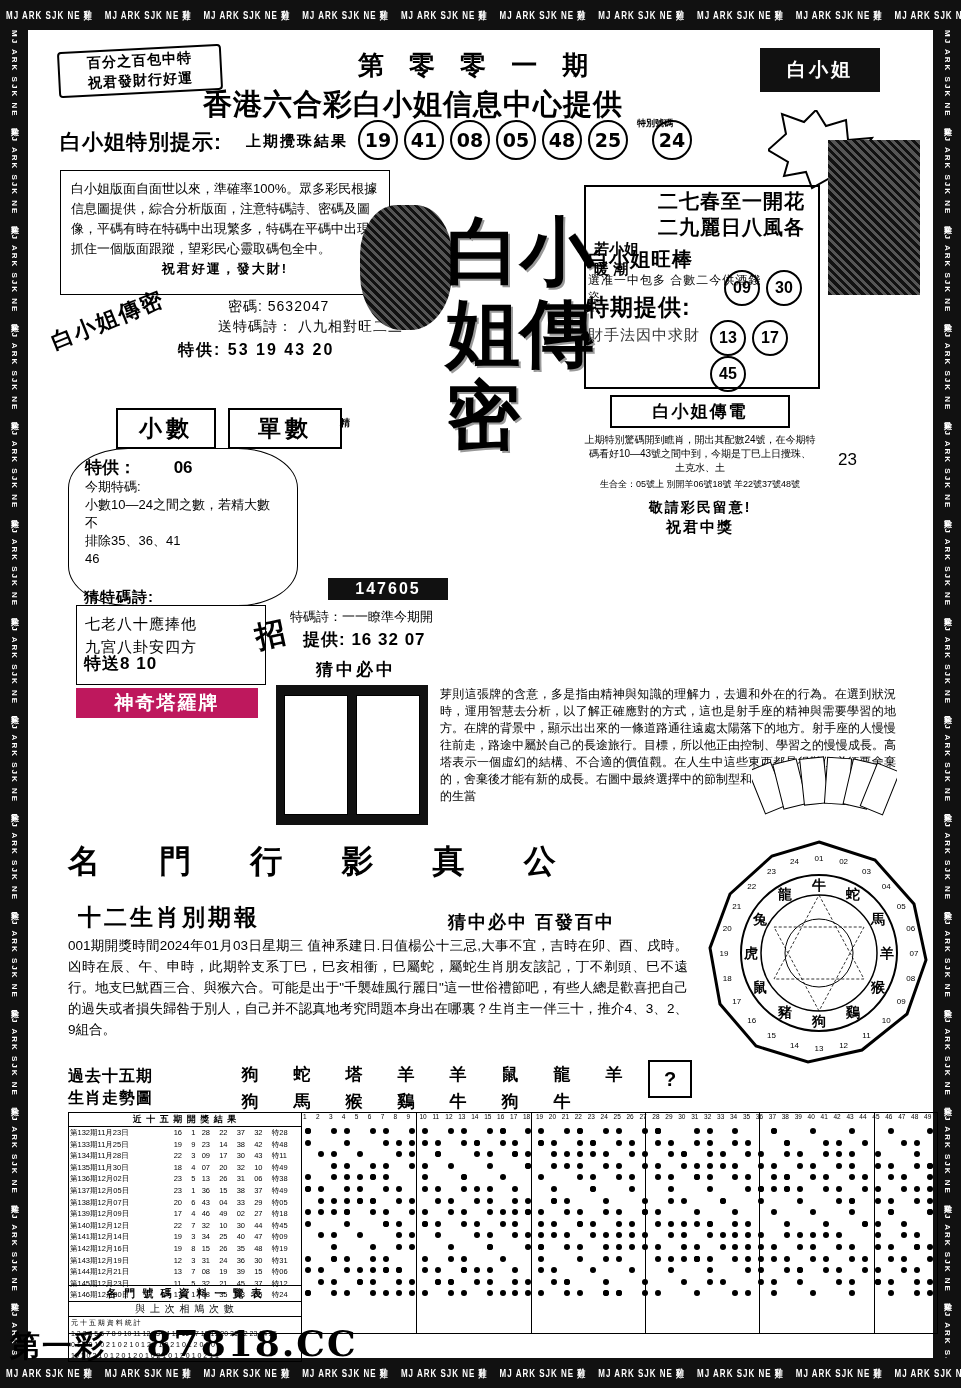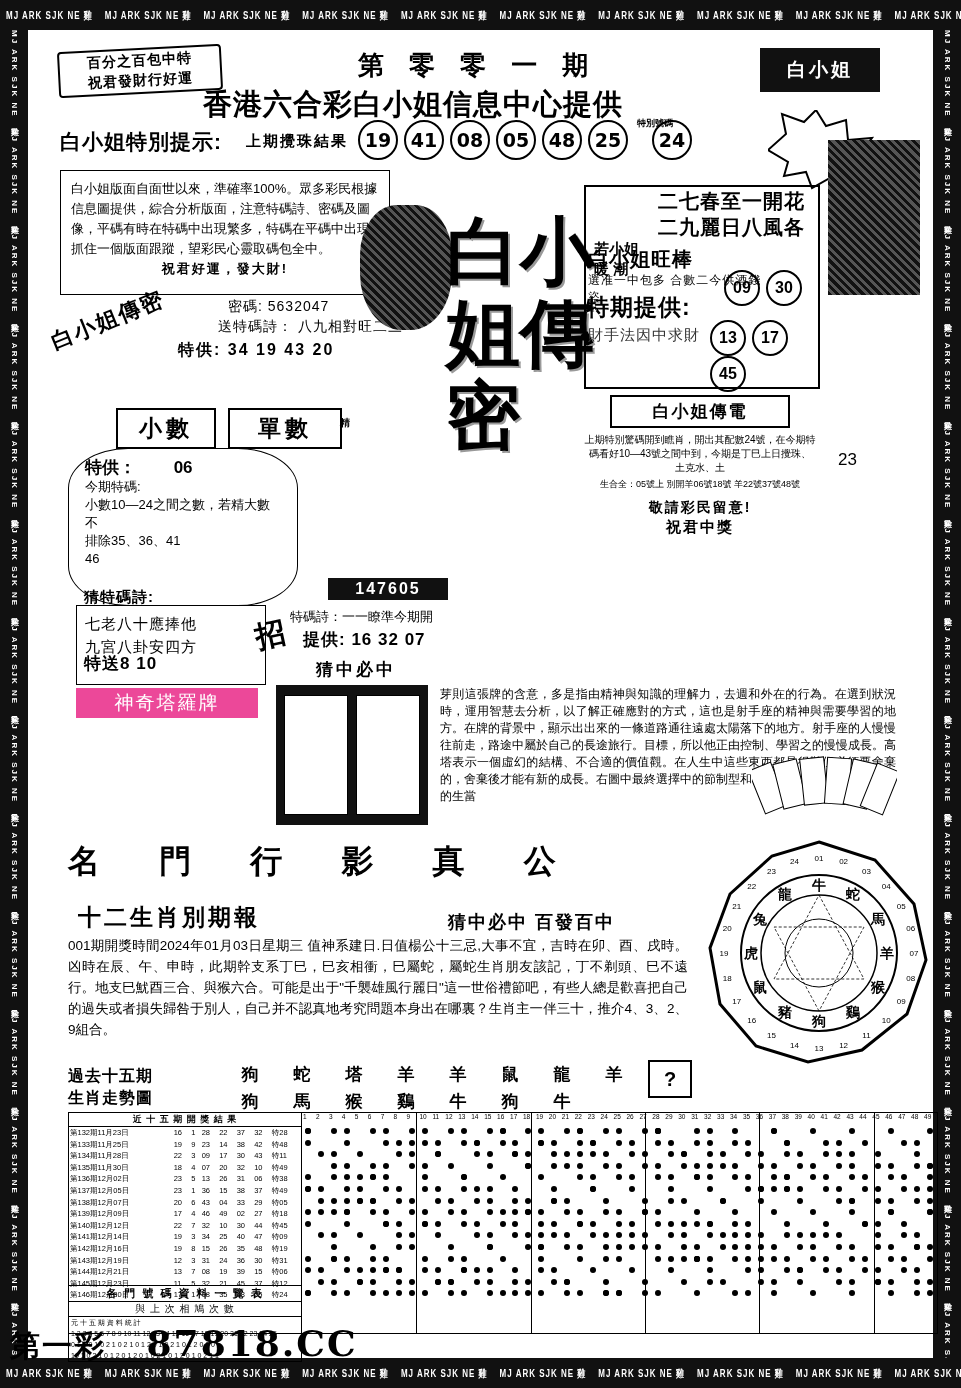--- a/index.html
+++ b/index.html
@@ -93,21 +93,21 @@
   #guess-send{left:56px;top:622px;font-size:17px;font-weight:bold;letter-spacing:1px;}
 
   
   #code-box{left:300px;top:548px;width:120px;height:22px;background:#111;color:#fff;text-align:center;font-size:16px;font-weight:bold;line-height:22px;letter-spacing:2px;}
   #mid-poem{left:262px;top:578px;font-size:13px;}
   #mid-provide{left:275px;top:598px;font-size:17px;font-weight:bold;letter-spacing:1px;}
   #mid-guess{left:288px;top:628px;font-size:17px;font-weight:bold;letter-spacing:3px;}
   #hand-scribble{left:228px;top:582px;width:56px;height:48px;font-size:30px;font-weight:bold;transform:rotate(-12deg);}
 
   
-  #tarot-title{left:48px;top:658px;width:182px;height:30px;background:#ec4899;color:#fff;text-align:center;line-height:30px;font-size:19px;font-weight:normal;letter-spacing:2px;}
+  #tarot-title{left:48px;top:658px;width:182px;height:30px;background:#be185d;color:#fff;text-align:center;line-height:30px;font-size:19px;font-weight:bold;letter-spacing:2px;}
   #tarot-imgs{left:248px;top:655px;width:152px;height:140px;background:#111;}
   .tcard{position:absolute;top:10px;width:62px;height:118px;background:#fff;border:1px solid #000;}
   #tarot-text{left:412px;top:656px;width:456px;height:140px;font-size:12px;line-height:17px;text-align:justify;}
   #fan-cards{left:724px;top:715px;width:145px;height:78px;}
 
   
   #banner{left:40px;top:810px;width:618px;height:56px;}
   #banner-text{font-size:32px;font-weight:bold;letter-spacing:24px;font-family:"DejaVu Serif",serif;}
   #banner2{left:50px;top:872px;width:320px;font-size:23px;font-weight:bold;letter-spacing:3px;font-family:"DejaVu Serif",serif;}
   #banner2b{left:420px;top:880px;width:240px;font-size:18px;font-weight:bold;letter-spacing:2px;}
@@ -207,21 +207,21 @@
       <polygon points="0,40 18,24 14,4 36,12 48,0 58,16 78,10 80,30 104,28 92,44 118,52 96,62 108,78 84,74 76,80 62,68 44,78 38,62 16,66 20,52" fill="#fff" stroke="#000" stroke-width="2"></polygon>
     </svg>
 
     <div class="blk" id="desc-box">
       <span>白小姐版面自面世以來，準確率100%。眾多彩民根據信息圖提供，綜合分析版面，注意特碼詩、密碼及圖像，平碼有時在特碼中出現繁多，特碼在平碼中出現抓住一個版面跟蹤，望彩民心靈取碼包全中。</span>
       <div class="wish">祝君好運，發大財!</div>
     </div>
 
     <div class="blk" id="code-line">密碼: 5632047</div>
     <div class="blk" id="poem-line">送特碼詩： 八九相對旺二三</div>
-    <div class="blk" id="special-line">特供: 34  19  43  20</div>
+    <div class="blk" id="special-line">特供: 53  19  43  20</div>
     <div class="blk" id="cursive-left">白小姐傳密</div>
 
     <div class="blk photo" id="photo-lady-mid"></div>
     <div class="blk photo" id="photo-lady-right"></div>
 
     <div class="blk" id="brand-vertical">白小姐傳密</div>
 
     <div class="blk" id="rt-box"></div>
     <div class="blk" id="rt-poem1">若小姐 暖 潮</div>
     <div class="blk" id="rt-red1">

